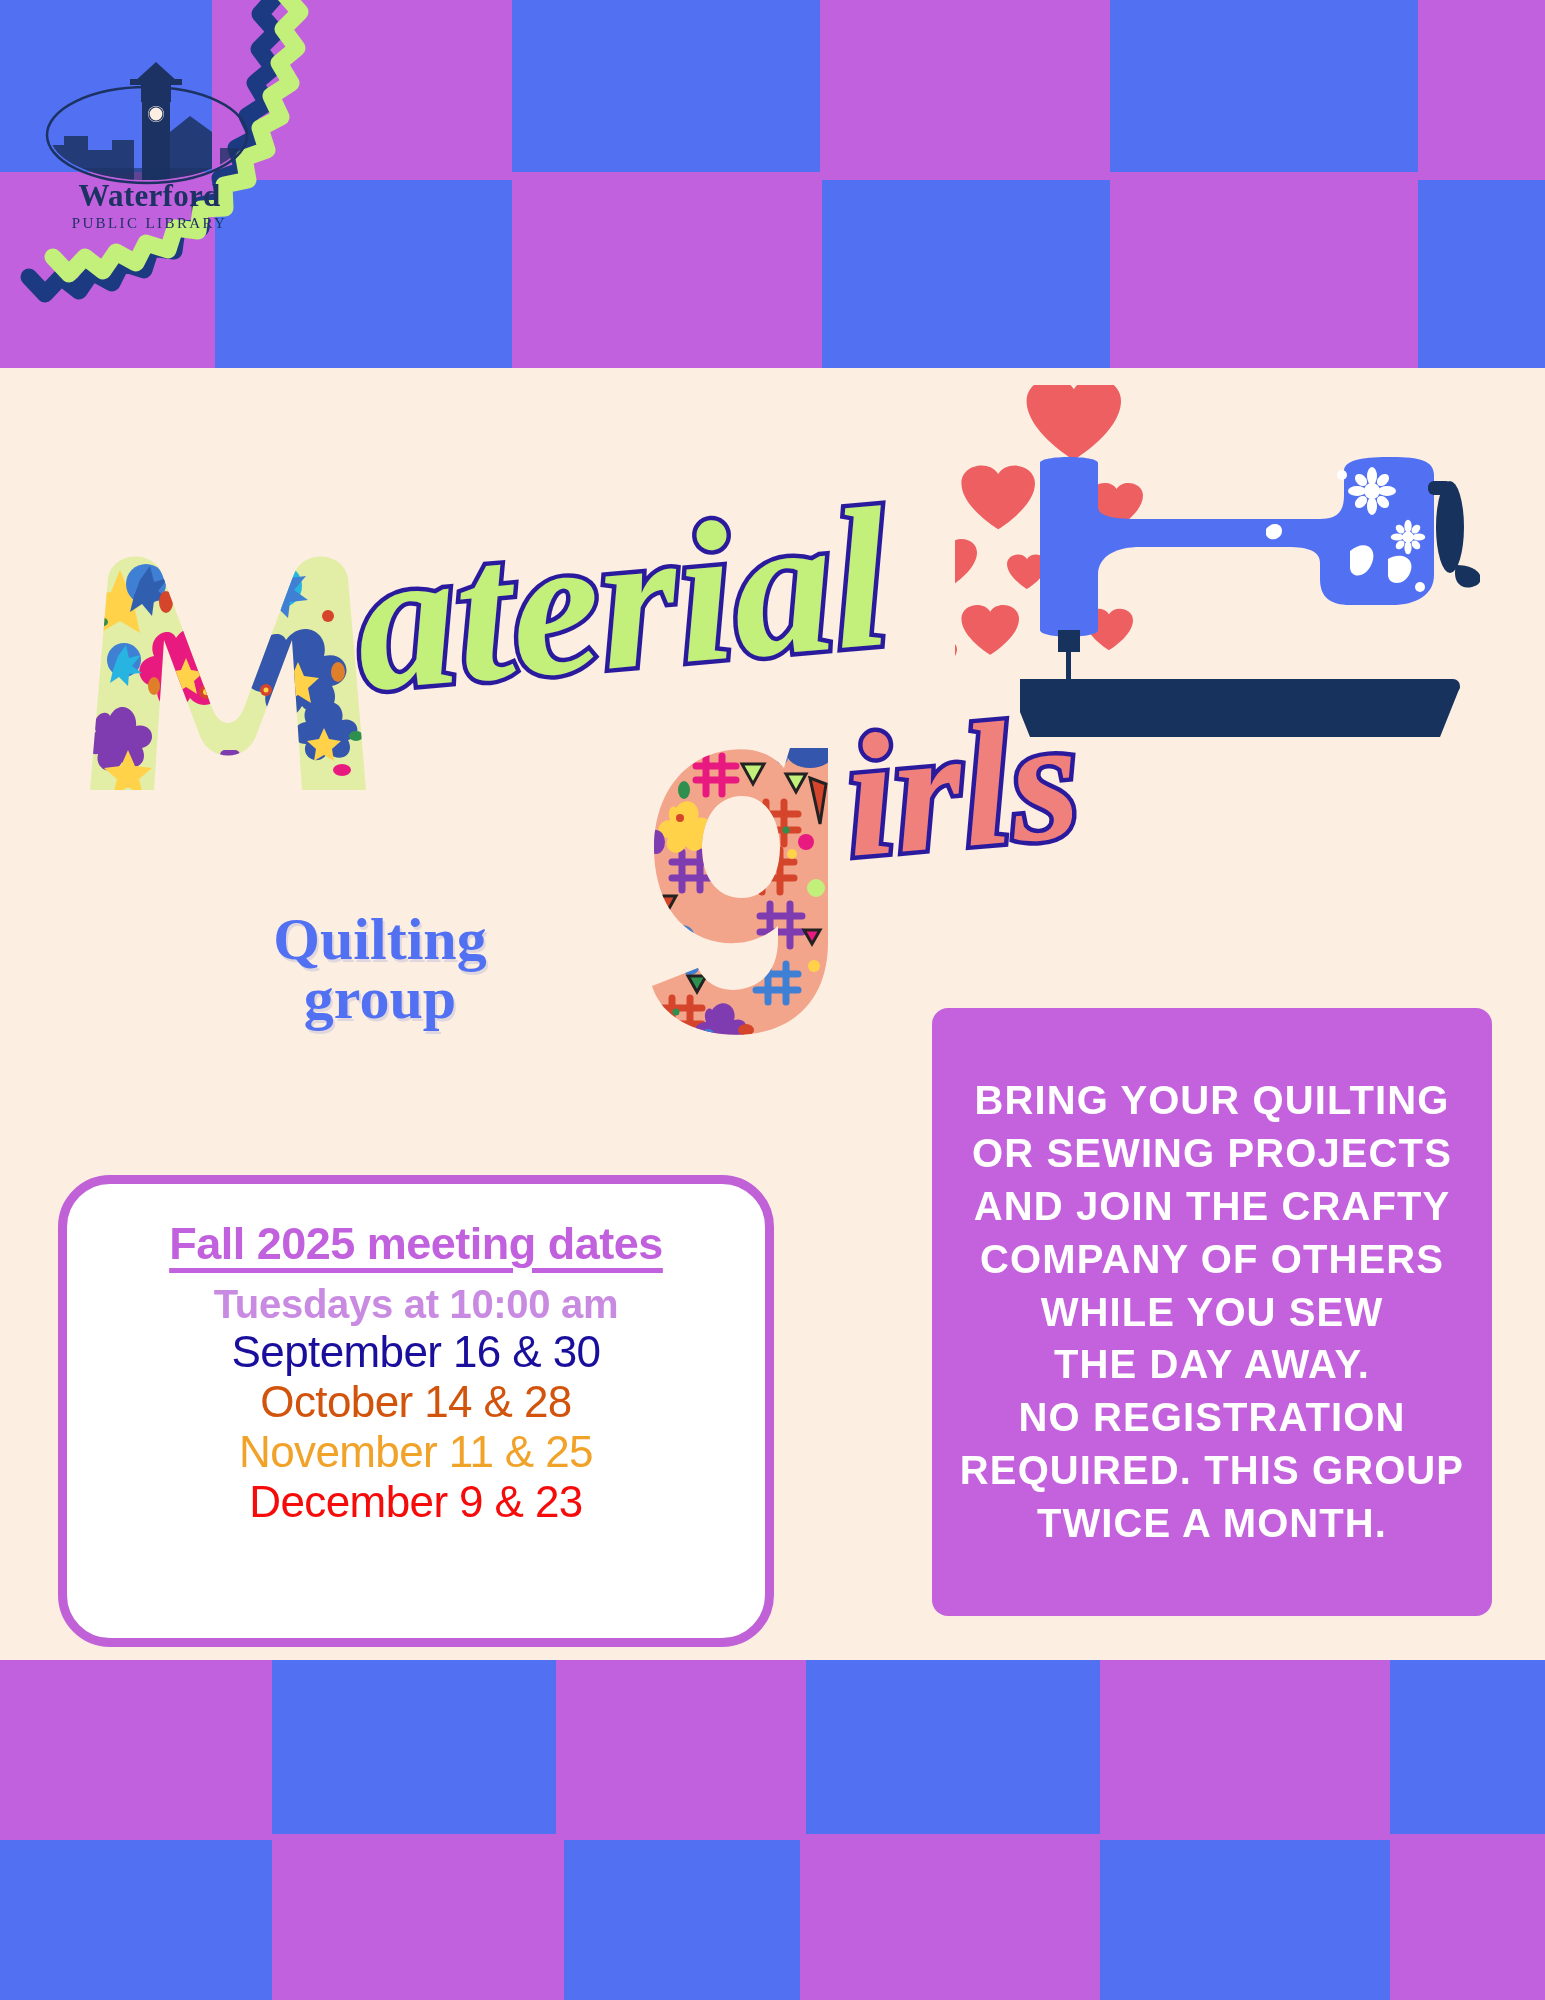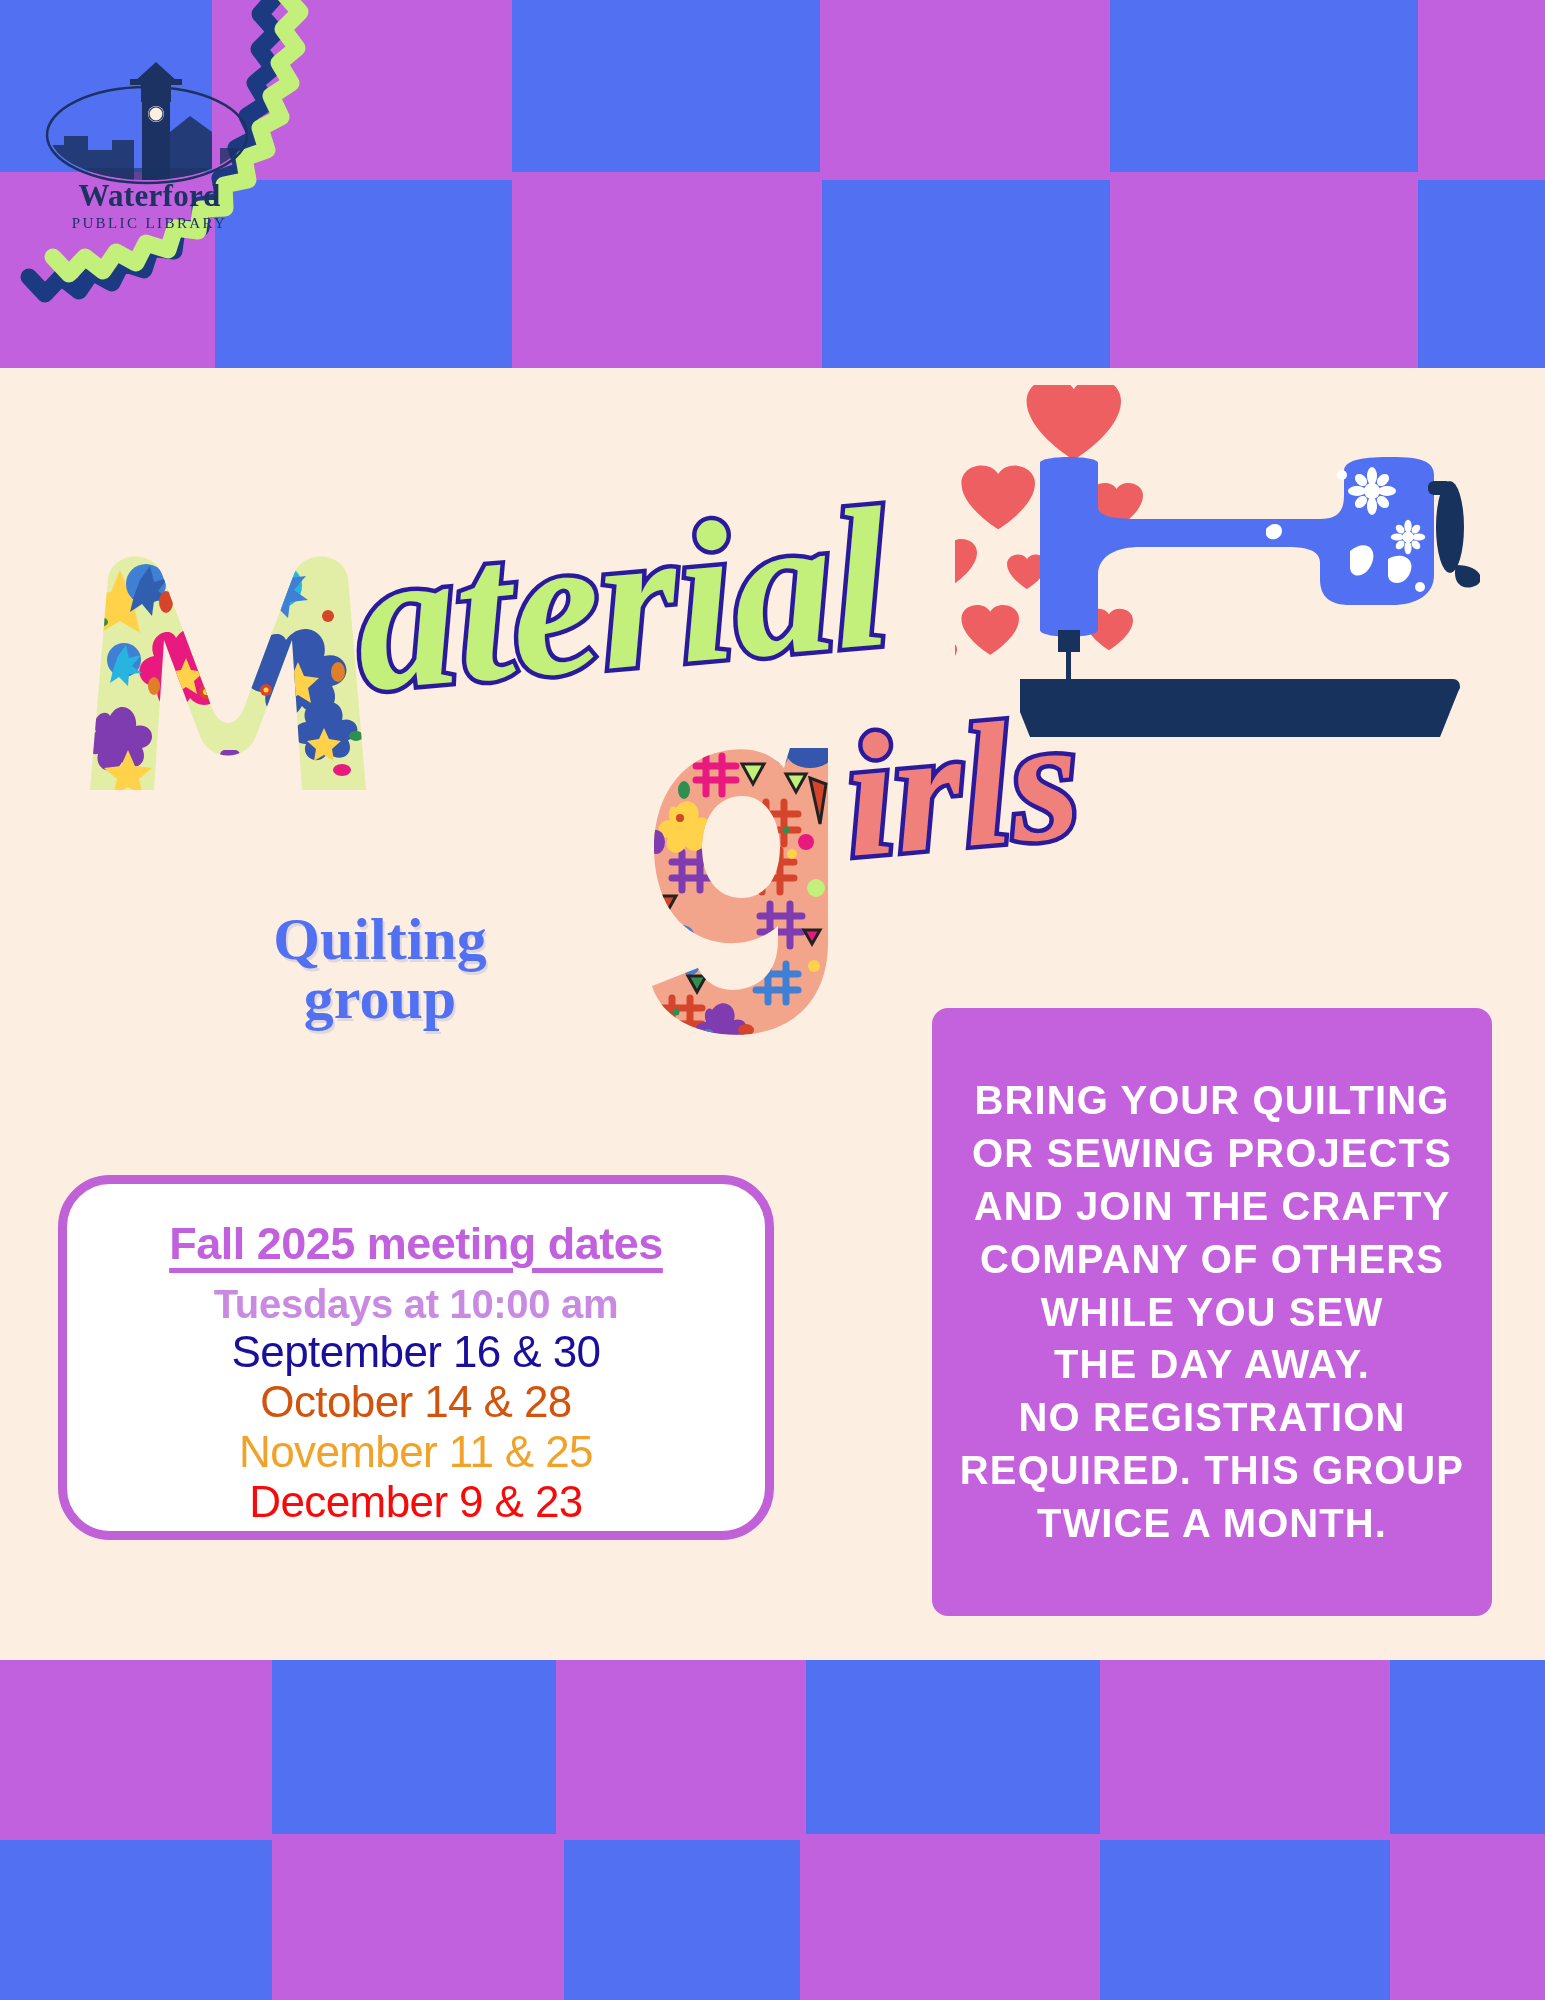--- a/index.html
+++ b/index.html
@@ -153,21 +153,21 @@
     color: #5271f2;
     text-shadow: 2px 3px 0 rgba(160,160,210,0.30);
   }
 
   
   .dates-card {
     position: absolute;
     left: 58px;
     top: 1175px;
     width: 716px;
-    height: 365px;
+    height: 472px;
     background: #ffffff;
     border: 9px solid #c061d8;
     border-radius: 52px;
     box-sizing: border-box;
     padding: 34px 10px 10px 10px;
     text-align: center;
   }
   .dates-heading {
     font-size: 45px;
     font-weight: 700;

